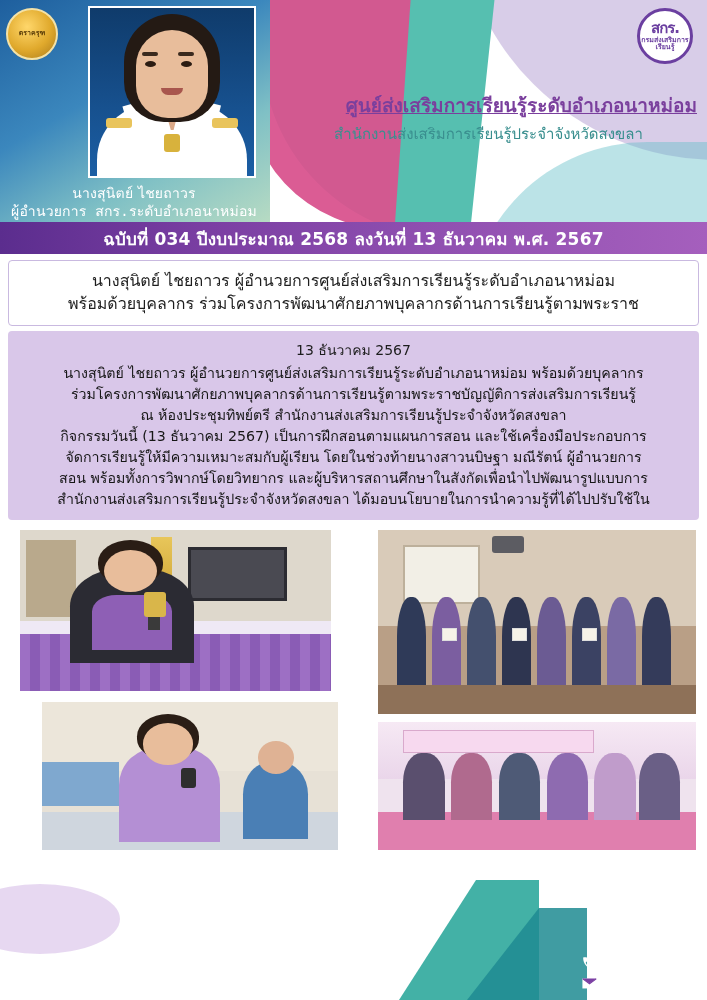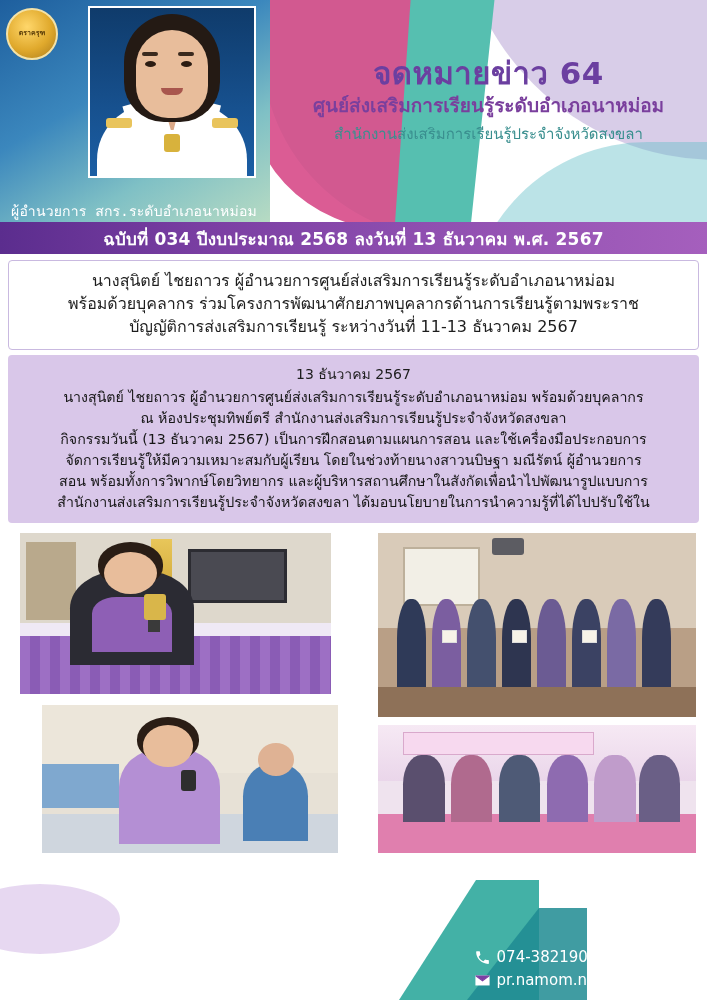--- a/index.html
+++ b/index.html
@@ -133,24 +133,25 @@
     left: 280px; right: 10px; top: 48px;
     text-align: center;
     font-size: 31px;
     font-weight: bold;
     color: #6b3fa0;
     letter-spacing: .5px;
   }
   .hdr-sub1 {
     position: absolute;
     left: 280px; right: 10px; top: 90px;
-    text-align: center;
+    text-align: right;
     font-size: 19px;
     font-weight: bold;
     color: #7a3f9d;
+    text-decoration: underline;
   }
   .hdr-sub2 {
     position: absolute;
     left: 280px; right: 10px; top: 122px;
     text-align: center;
     font-size: 15px;
     color: #3a8f8f;
   }
   .logo-right {
     position: absolute;
@@ -345,42 +346,46 @@
         <div class="p-badge"></div>
         <div class="p-hair"></div>
         <div class="p-face"></div>
         <div class="p-brow-l"></div>
         <div class="p-brow-r"></div>
         <div class="p-eye-l"></div>
         <div class="p-eye-r"></div>
         <div class="p-mouth"></div>
       </div>
 
+      <div class="name-line1">นางสุนิตย์ ไชยถาวร</div>
       <div class="name-line2">ผู้อำนวยการ สกร.ระดับอำเภอนาหม่อม</div>
     </div>
 
-    <div class="hdr-title">จดหมายข่าว 64</div>
     <div class="hdr-sub1">ศูนย์ส่งเสริมการเรียนรู้ระดับอำเภอนาหม่อม</div>
     <div class="hdr-sub2">สำนักงานส่งเสริมการเรียนรู้ประจำจังหวัดสงขลา</div>
 
+    <div class="logo-right">
+      <span class="big">สกร.</span>
+      <span>กรมส่งเสริมการเรียนรู้</span>
+    </div>
   </div>
 
   <div class="issue-bar">
     <span>ฉบับที่ 034 ปีงบประมาณ 2568 ลงวันที่ 13 ธันวาคม พ.ศ. 2567</span>
   </div>
 
   <div class="summary-box">
     <p>นางสุนิตย์ ไชยถาวร ผู้อำนวยการศูนย์ส่งเสริมการเรียนรู้ระดับอำเภอนาหม่อม</p>
     <p>พร้อมด้วยบุคลากร ร่วมโครงการพัฒนาศักยภาพบุคลากรด้านการเรียนรู้ตามพระราช</p>
-    <p>บัญญัติการส่งเสริมการเรียนรู้ ระหว่างวันที่ 11-13 ธันวาคม 2567</p>
   </div>
 
   <div class="detail-box">
     <div class="date">13 ธันวาคม 2567</div>
     <p>นางสุนิตย์ ไชยถาวร ผู้อำนวยการศูนย์ส่งเสริมการเรียนรู้ระดับอำเภอนาหม่อม พร้อมด้วยบุคลากร</p>
+    <p>ร่วมโครงการพัฒนาศักยภาพบุคลากรด้านการเรียนรู้ตามพระราชบัญญัติการส่งเสริมการเรียนรู้</p>
     <p>ณ ห้องประชุมทิพย์ตรี สำนักงานส่งเสริมการเรียนรู้ประจำจังหวัดสงขลา</p>
     <p>กิจกรรมวันนี้ (13 ธันวาคม 2567) เป็นการฝึกสอนตามแผนการสอน และใช้เครื่องมือประกอบการ</p>
     <p>จัดการเรียนรู้ให้มีความเหมาะสมกับผู้เรียน โดยในช่วงท้ายนางสาวนบิษฐา มณีรัตน์ ผู้อำนวยการ</p>
     <p>สอน พร้อมทั้งการวิพากษ์โดยวิทยากร และผู้บริหารสถานศึกษาในสังกัดเพื่อนำไปพัฒนารูปแบบการ</p>
     <p>สำนักงานส่งเสริมการเรียนรู้ประจำจังหวัดสงขลา ได้มอบนโยบายในการนำความรู้ที่ได้ไปปรับใช้ใน</p>
   </div>
 
   <div class="photos">
 
     <div class="ph ph1">
@@ -461,17 +466,16 @@
       <span>074-382190</span>
     </div>
     <div class="row">
       <span class="ic">
         <svg viewBox="0 0 24 24" width="17" height="17">
             <path fill="#ffffff" d="M2 5h20v14H2z"></path>
             <path fill="#7b3fa3" d="M2 5l10 7 10-7"></path>
             <path fill="none" stroke="#7b3fa3" stroke-width="1.6" d="M2.5 5.5l9.5 6.8 9.5-6.8"></path>
           </svg>
       </span>
-      <span>pr.namom.nfe@gmail.com</span>
     </div>
   </div>
 
 </div>
 
 </body></html>

